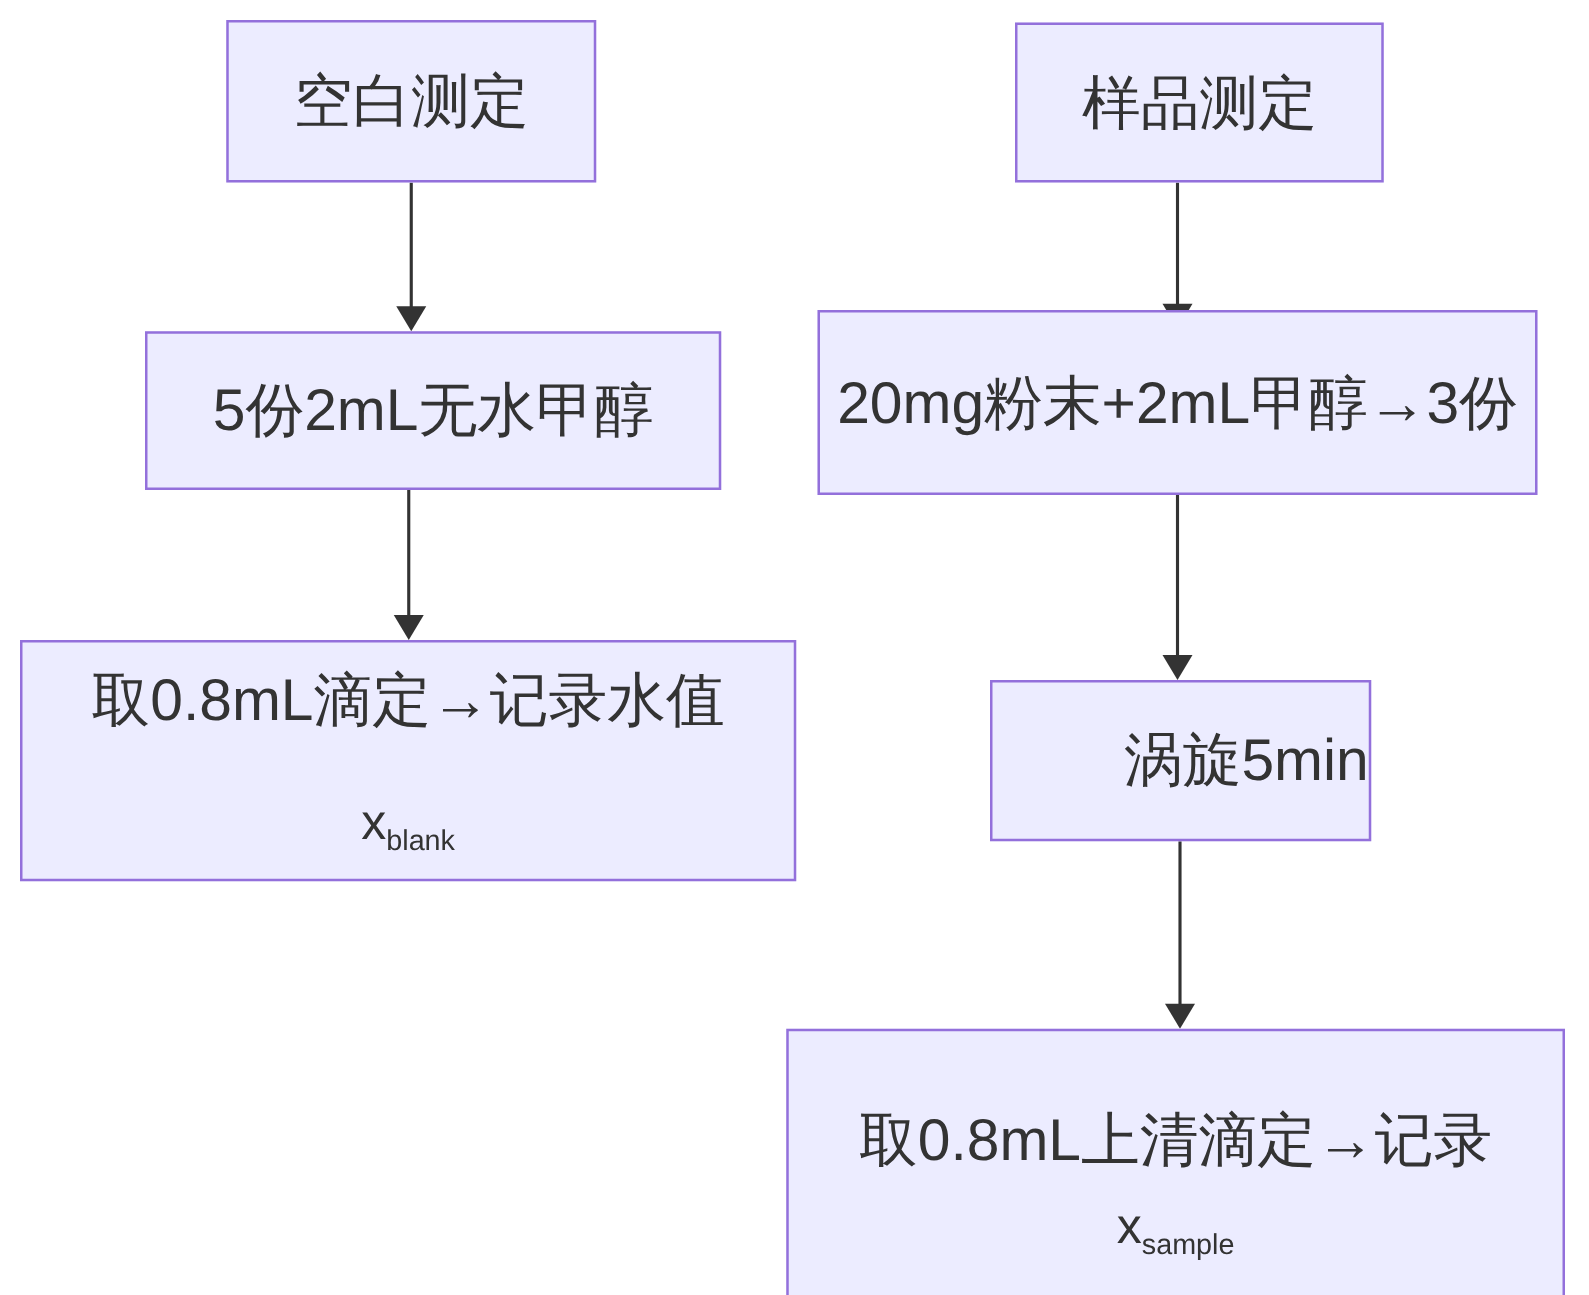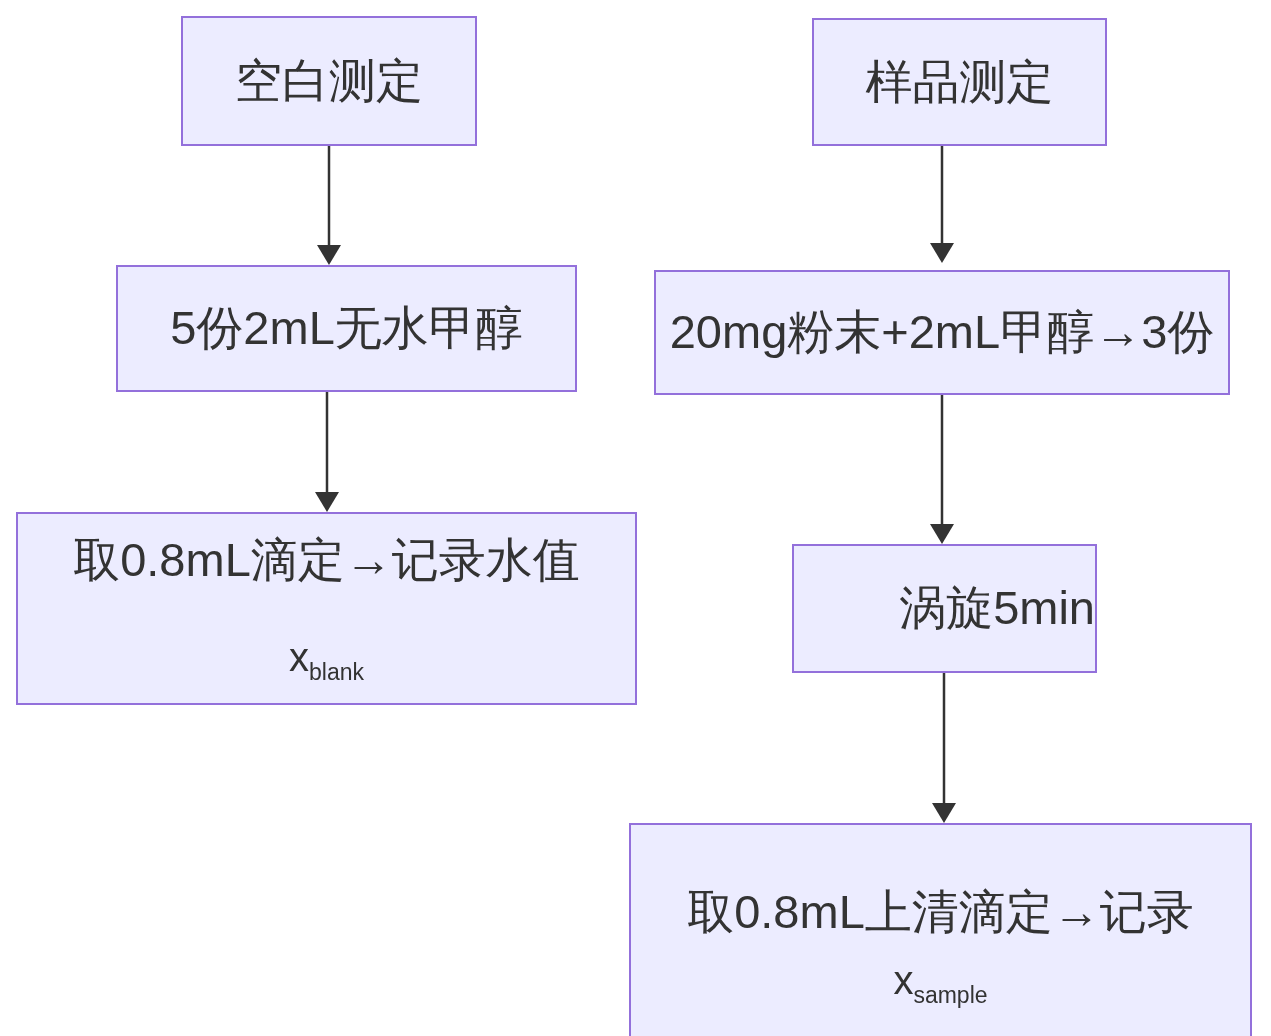--- a/index.html
+++ b/index.html
@@ -48,21 +48,21 @@
   }
   .node .result sub {
     font-size: 23px;
     vertical-align: sub;
   }
   
   #node-l1 { left: 181px; top: 16px;  width: 296px; height: 130px; }
   #node-l2 { left: 116px; top: 265px; width: 461px; height: 127px; }
   #node-l3 { left: 16px;  top: 512px; width: 621px; height: 193px; gap: 47px; }
   #node-r1 { left: 812px; top: 18px;  width: 295px; height: 128px; }
-  #node-r2 { left: 654px; top: 270px; width: 576px; height: 125px; }
+  #node-r2 { left: 654px; top: 248px; width: 576px; height: 148px; }
   #node-r3 { left: 792px; top: 544px; width: 305px; height: 129px; align-items: flex-end; }
   #node-r4 { left: 629px; top: 823px; width: 623px; height: 246px; }
 
   svg.connectors {
     position: absolute;
     left: 0; top: 0;
     width: 1271px; height: 1036px;
     pointer-events: none;
   }
   .arrow-line { stroke: var(--arrow); stroke-width: 2.5; }

